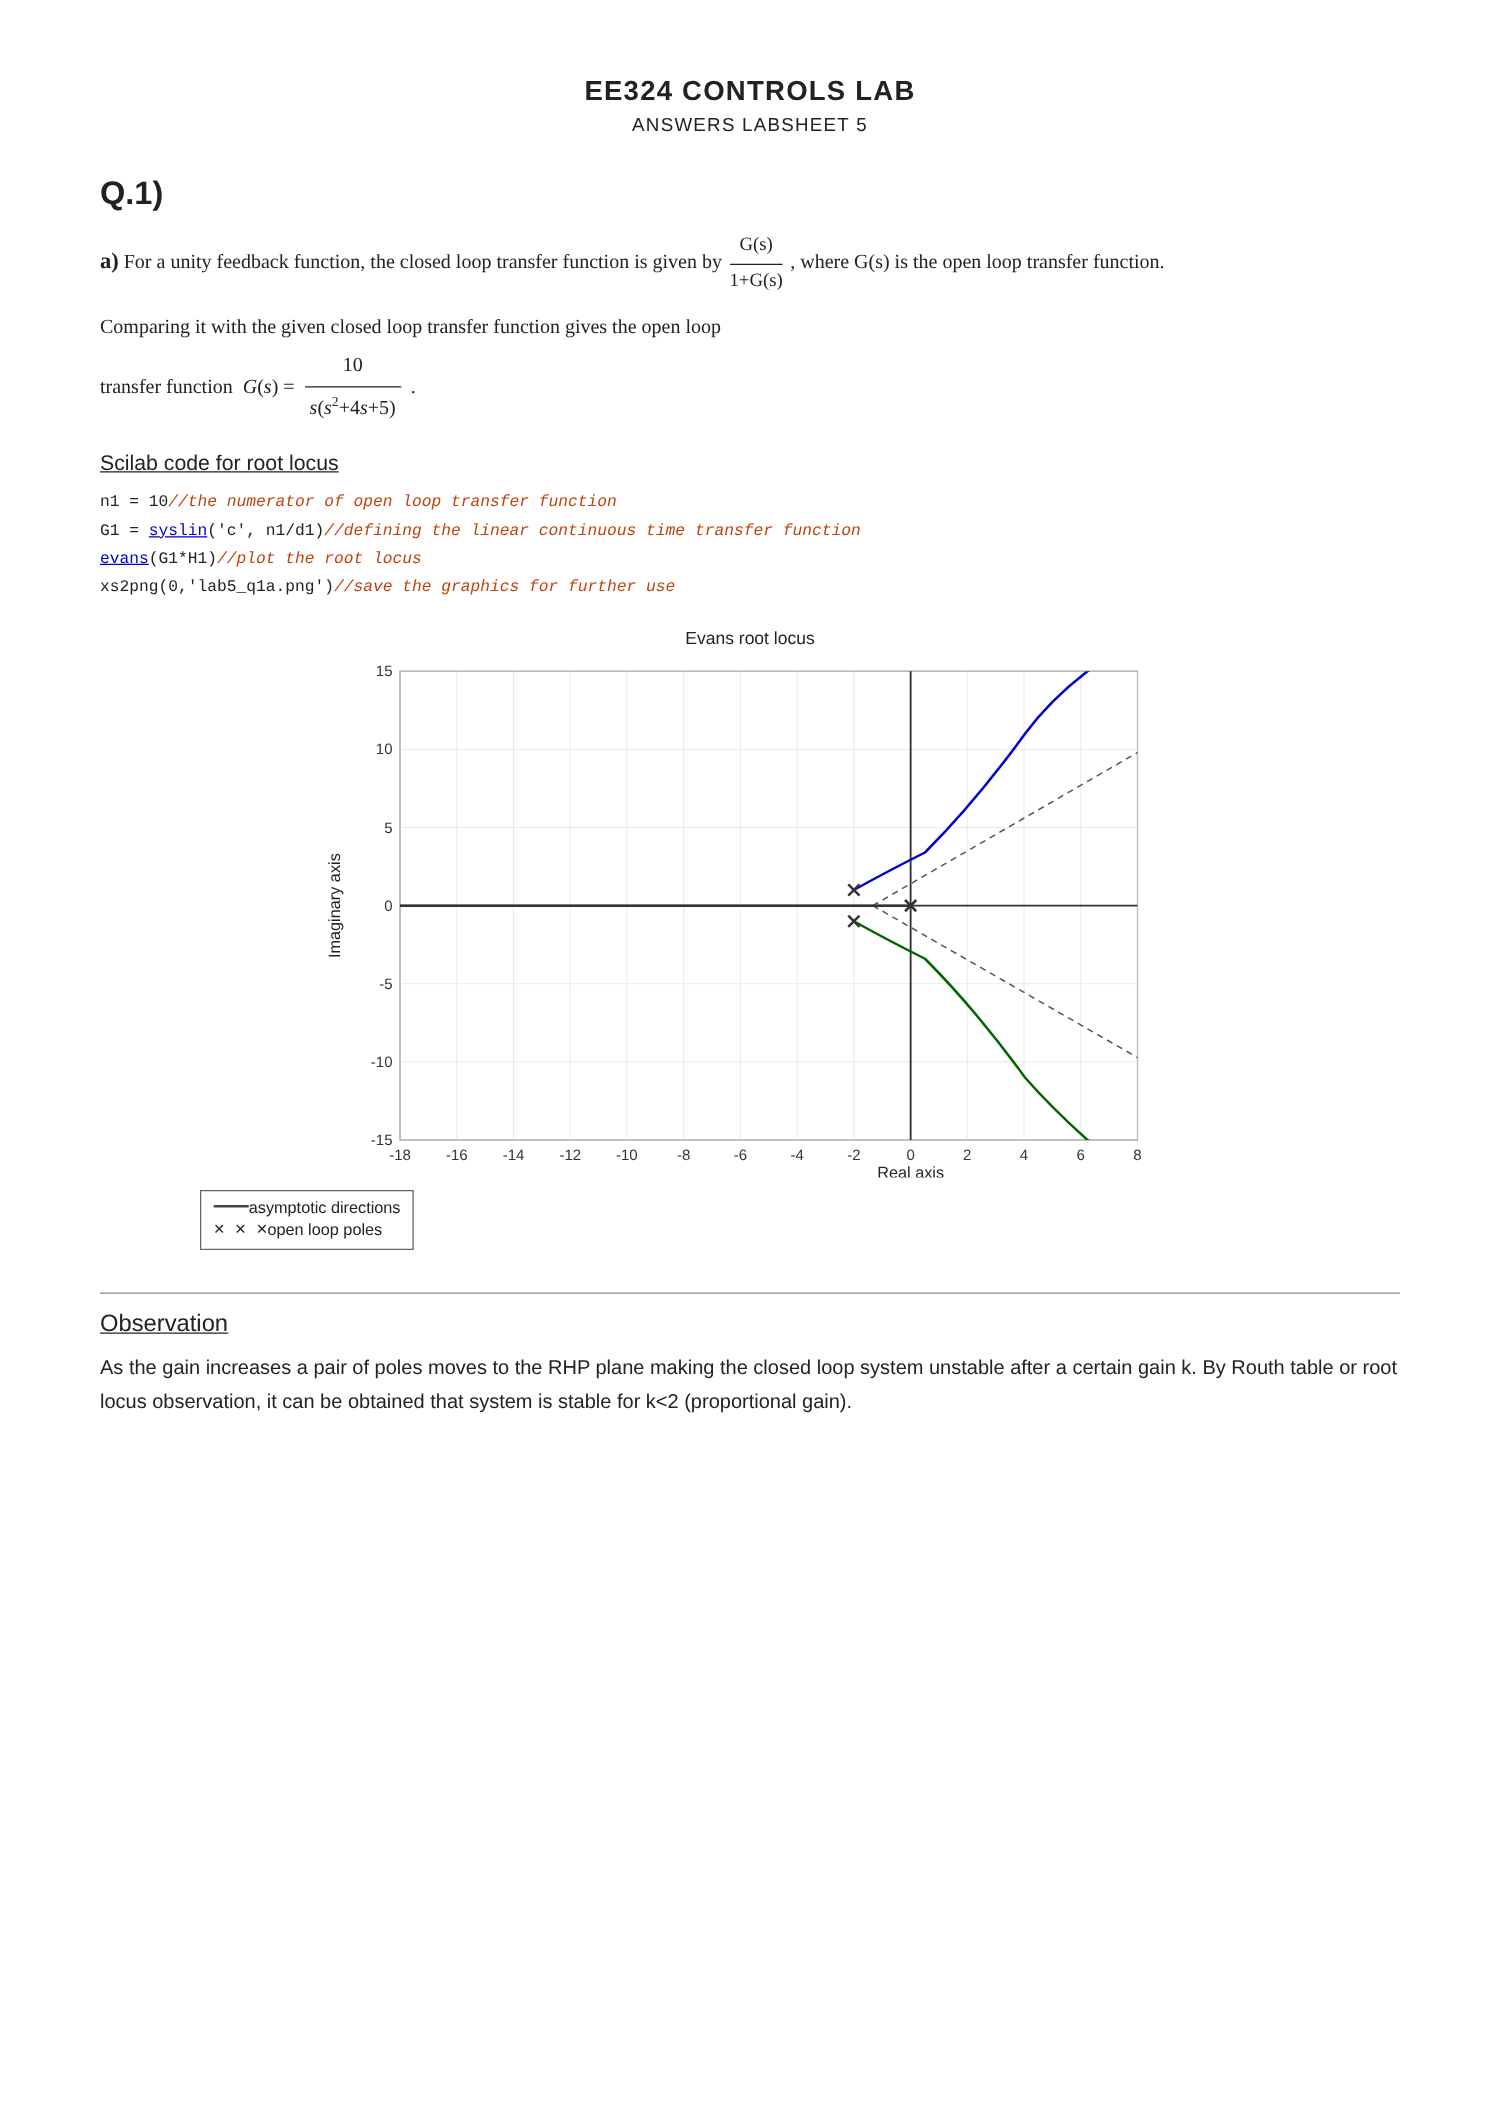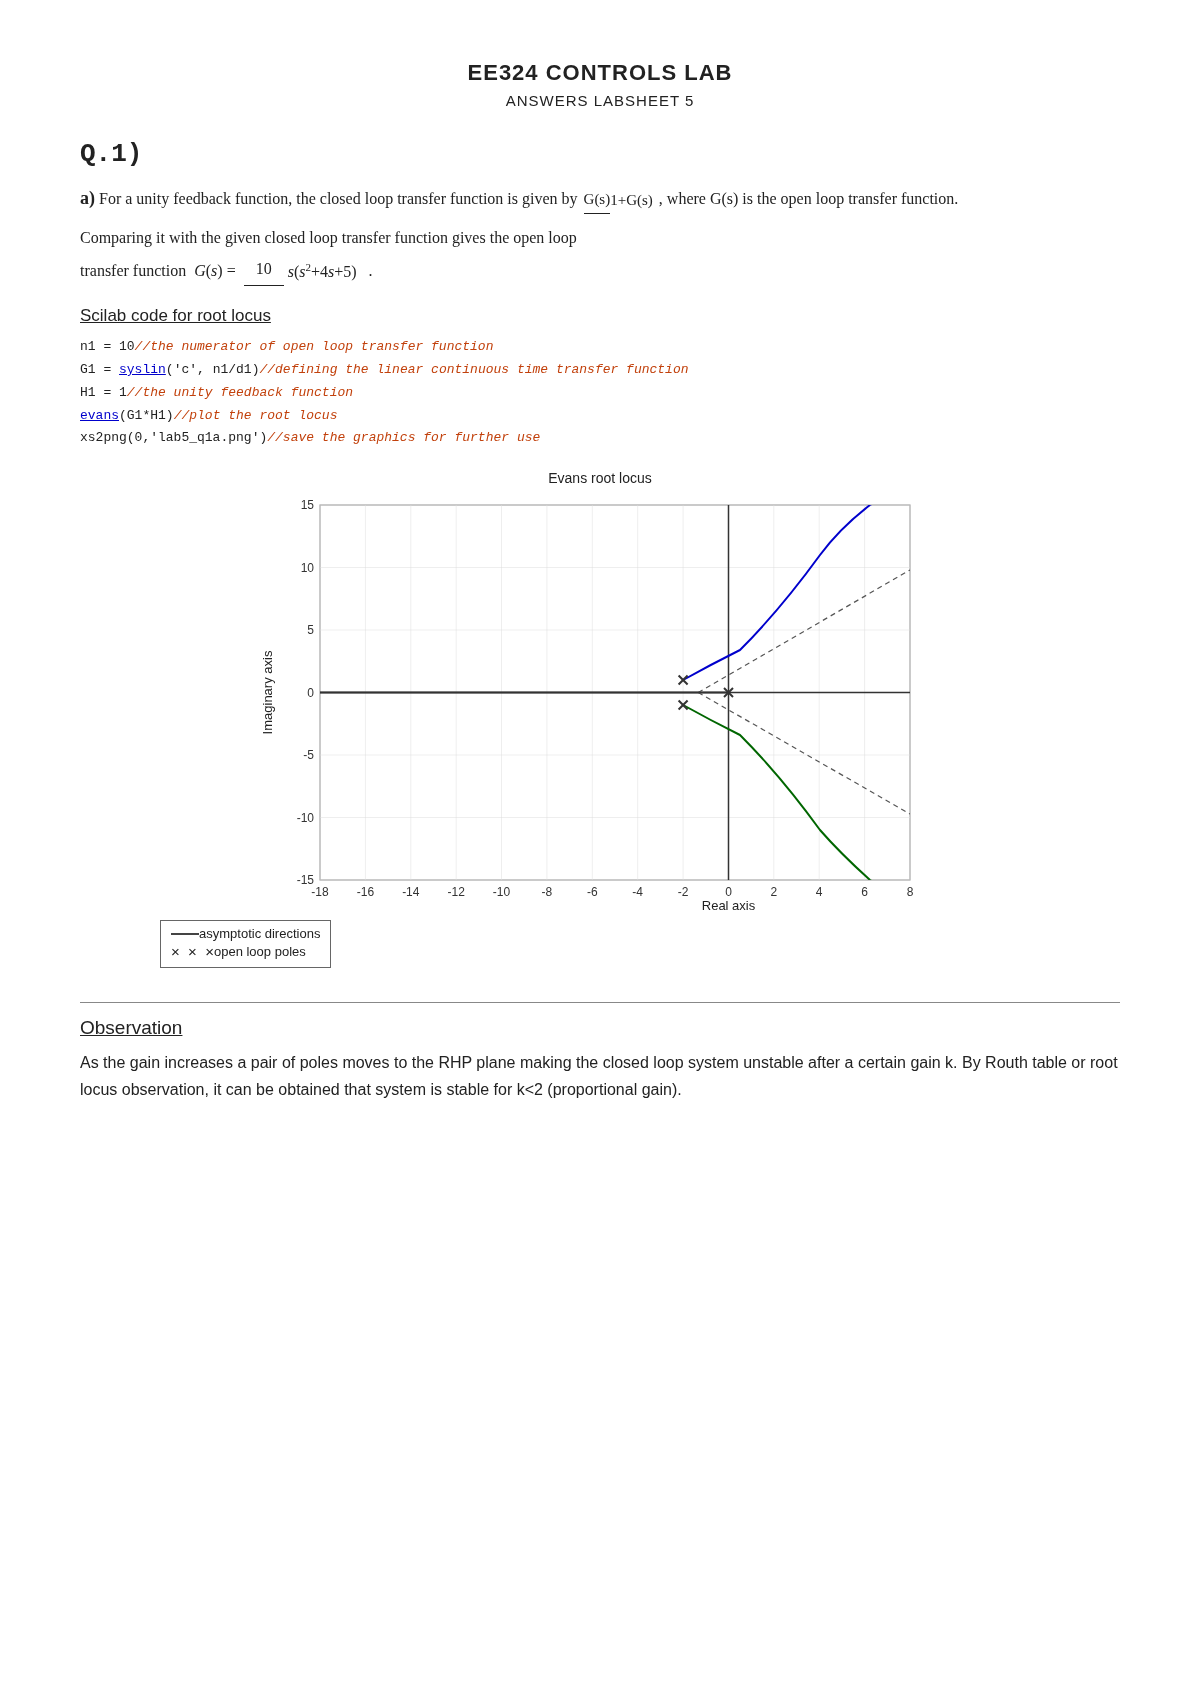--- a/index.html
+++ b/index.html
@@ -23,35 +23,35 @@
     .page-subtitle {
       text-align: center;
       font-size: 15px;
       letter-spacing: 1px;
       font-family: Arial, sans-serif;
       margin-bottom: 30px;
     }
     .q-label {
       font-size: 26px;
       font-weight: bold;
-      font-family: Liberation Mono, monospace;
+      font-family: Liberation Sans, sans-serif;
       margin-bottom: 14px;
     }
     .part-a {
       font-size: 16px;
       line-height: 1.7;
       margin-bottom: 10px;
     }
     .part-a .bold-a {
       font-weight: bold;
       font-size: 18px;
     }
     .fraction {
       display: inline-flex;
-      flex-direction: row;
+      flex-direction: column;
       vertical-align: middle;
       margin: 0 2px;
       font-size: 15px;
     }
     .fraction .num {
       border-bottom: 1px solid #222;
       padding-bottom: 1px;
       text-align: center;
     }
     .fraction .den {
@@ -193,21 +193,20 @@
   <span>.</span>
 </div>
 
 
 <div class="scilab-heading">Scilab code for root locus</div>
 
 
 <div class="code-block">
   <span class="code-line">n1 = 10<span class="code-comment">//the numerator of open loop transfer function</span></span>
   <span class="code-line">G1 = <span class="code-link">syslin</span>('c', n1/d1)<span class="code-comment">//defining the linear continuous time transfer function</span></span>
-  <span class="code-line">H1 = 1<span class="code-comment">//the unity feedback function</span></span>
   <span class="code-line"><span class="code-link">evans</span>(G1*H1)<span class="code-comment">//plot the root locus</span></span>
   <span class="code-line">xs2png(0,'lab5_q1a.png')<span class="code-comment">//save the graphics for further use</span></span>
 </div>
 
 
 <div class="plot-area">
   <div class="plot-title">Evans root locus</div>
   <div class="plot-container">
     <svg class="plot-svg" xmlns="http://www.w3.org/2000/svg">
 

